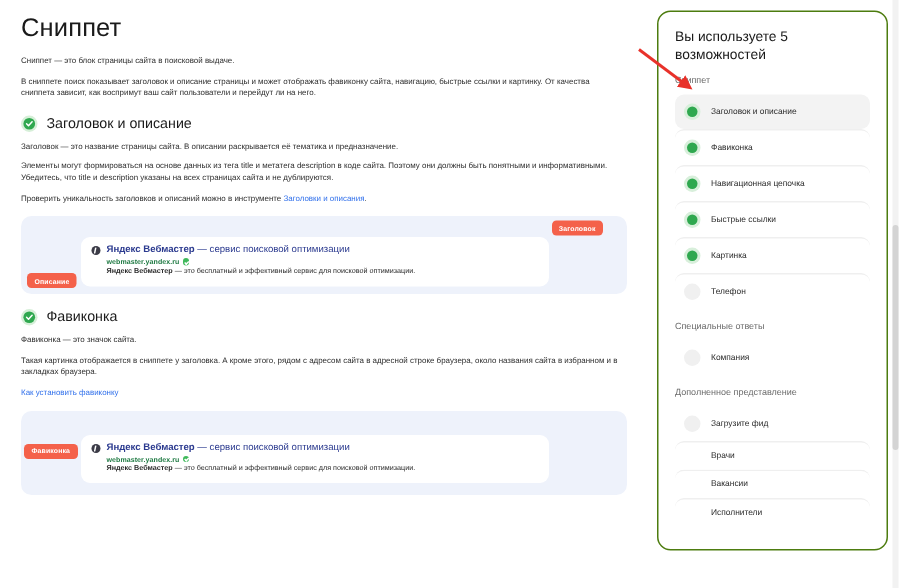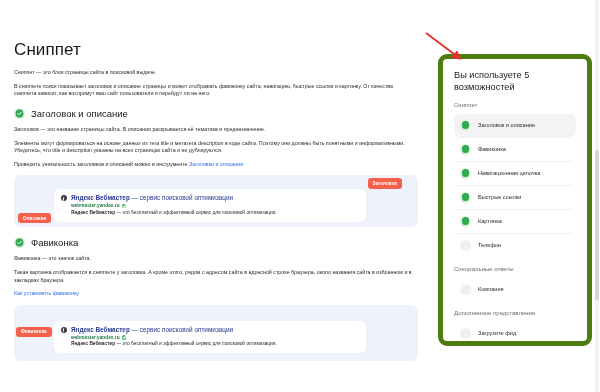--- a/index.html
+++ b/index.html
@@ -13,21 +13,20 @@
     background: #ffffff;
     font-family: "Liberation Sans", sans-serif;
     color: #000000;
     position: relative;
   }
   .page {
     display: flex;
     width: 600px;
     height: 392px;
     box-sizing: border-box;
-    align-items: center;
   }
 
   
   .main {
     width: 432px;
     box-sizing: border-box;
     padding: 9px 14px 0 14px;
     overflow: hidden;
     position: relative;
   }
@@ -180,24 +179,24 @@
 
   
   .sidebar-col {
     width: 168px;
     box-sizing: border-box;
     padding: 7px 8px 0 6px;
     position: relative;
   }
   .sidebar {
     background: #ffffff;
-    border: 5px solid #4d7c0f;
+    border: 1px solid #4d7c0f;
     border-radius: 9px;
     box-sizing: border-box;
-    height: 292px;
+    height: 360px;
     padding: 10px 11px 0 11px;
     overflow: hidden;
     position: relative;
   }
   .sb-title {
     font-size: 9.2px;
     color: #1a1a1a;
     margin: 0 0 9px 0;
     line-height: 12px;
   }

